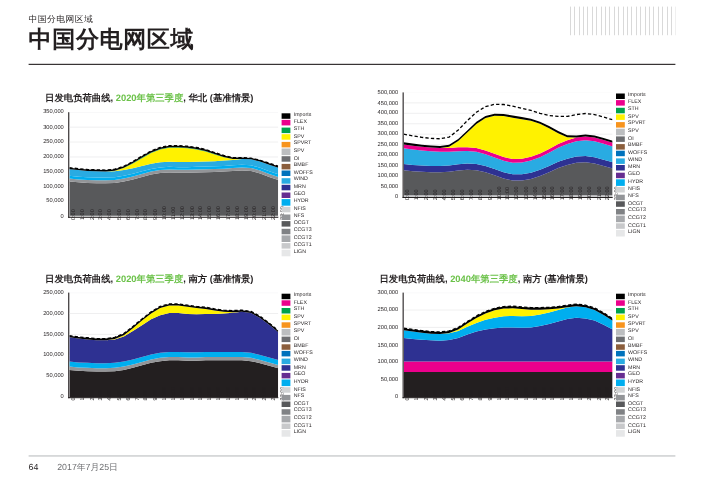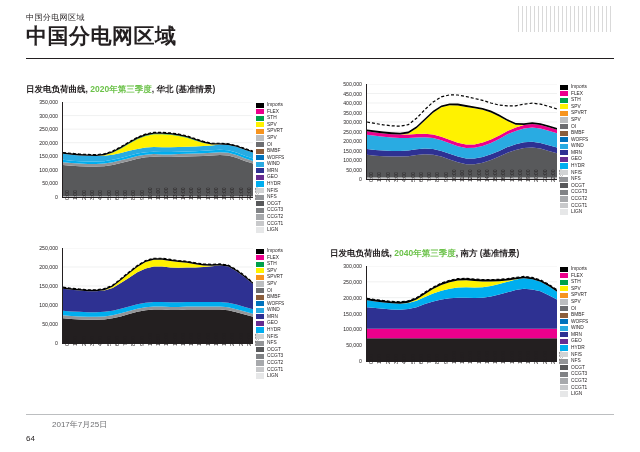--- a/index.html
+++ b/index.html
@@ -25,29 +25,29 @@
   .rule{
     position:absolute;left:26px;top:58px;width:588px;height:1px;background:#231f20;
   }
   .hatch{
     position:absolute;right:26px;top:6px;width:96px;height:26px;
     background:repeating-linear-gradient(90deg,#d9d9d9 0 1px,#ffffff 1px 4px);
   }
 
   
   .footrule{position:absolute;left:26px;top:414px;width:588px;height:1px;background:#bcbec0;}
-  .pageno{position:absolute;left:26px;top:434px;font-size:8px;color:#231f20;}
+  .pageno{position:absolute;left:26px;top:420px;font-size:8px;color:#231f20;}
   .footdate{position:absolute;left:52px;top:419px;font-size:8px;color:#6d6e71;}
   .brand{position:absolute;right:26px;top:416px;text-align:left;line-height:11px;}
   .brand div{font-size:10px;font-weight:bold;color:#231f20;}
 
   
   .panel{position:absolute;}
   .panel-title{
-    font-size:8.5px;font-weight:bold;color:#231f20;margin:0 0 6px 0;white-space:nowrap;
+    font-size:8.5px;font-weight:bold;color:#231f20;margin:0 0 6px 15px;white-space:nowrap;
   }
   .panel-title .accent{color:#6cc24a;}
   .plotwrap{position:relative;}
   .ylabels{
     position:absolute;left:0;top:0;width:34px;
     font-size:5.2px;color:#231f20;text-align:right;
   }
   .ylabels span{position:absolute;right:2px;transform:translateY(-50%);white-space:nowrap;}
   .plot{
     position:absolute;left:36px;top:0;
@@ -363,20 +363,21 @@
               <span class="lb">CCGT1</span>
             </div>
             <div class="row">
               <span class="sw" style="background: rgb(230, 231, 232);"></span>
               <span class="lb">LIGN</span>
             </div>
           </div>
         </div>
       </div>
       <div class="panel" style="left: 26px; top: 248px;">
+        <div class="panel-title"><span>日发电负荷曲线, </span><span class="accent">2020年第三季度</span><span>, 南方 (基准情景)</span></div>
         <div class="plotwrap" style="height: 141px;">
           <div class="ylabels" style="height: 95px;">
             <span style="top: 95px;">0</span>
             <span style="top: 76px;">50,000</span>
             <span style="top: 57px;">100,000</span>
             <span style="top: 38px;">150,000</span>
             <span style="top: 19px;">200,000</span>
             <span style="top: 0px;">250,000</span>
           </div>
           <div class="plot" style="width: 190px; height: 95px;">

